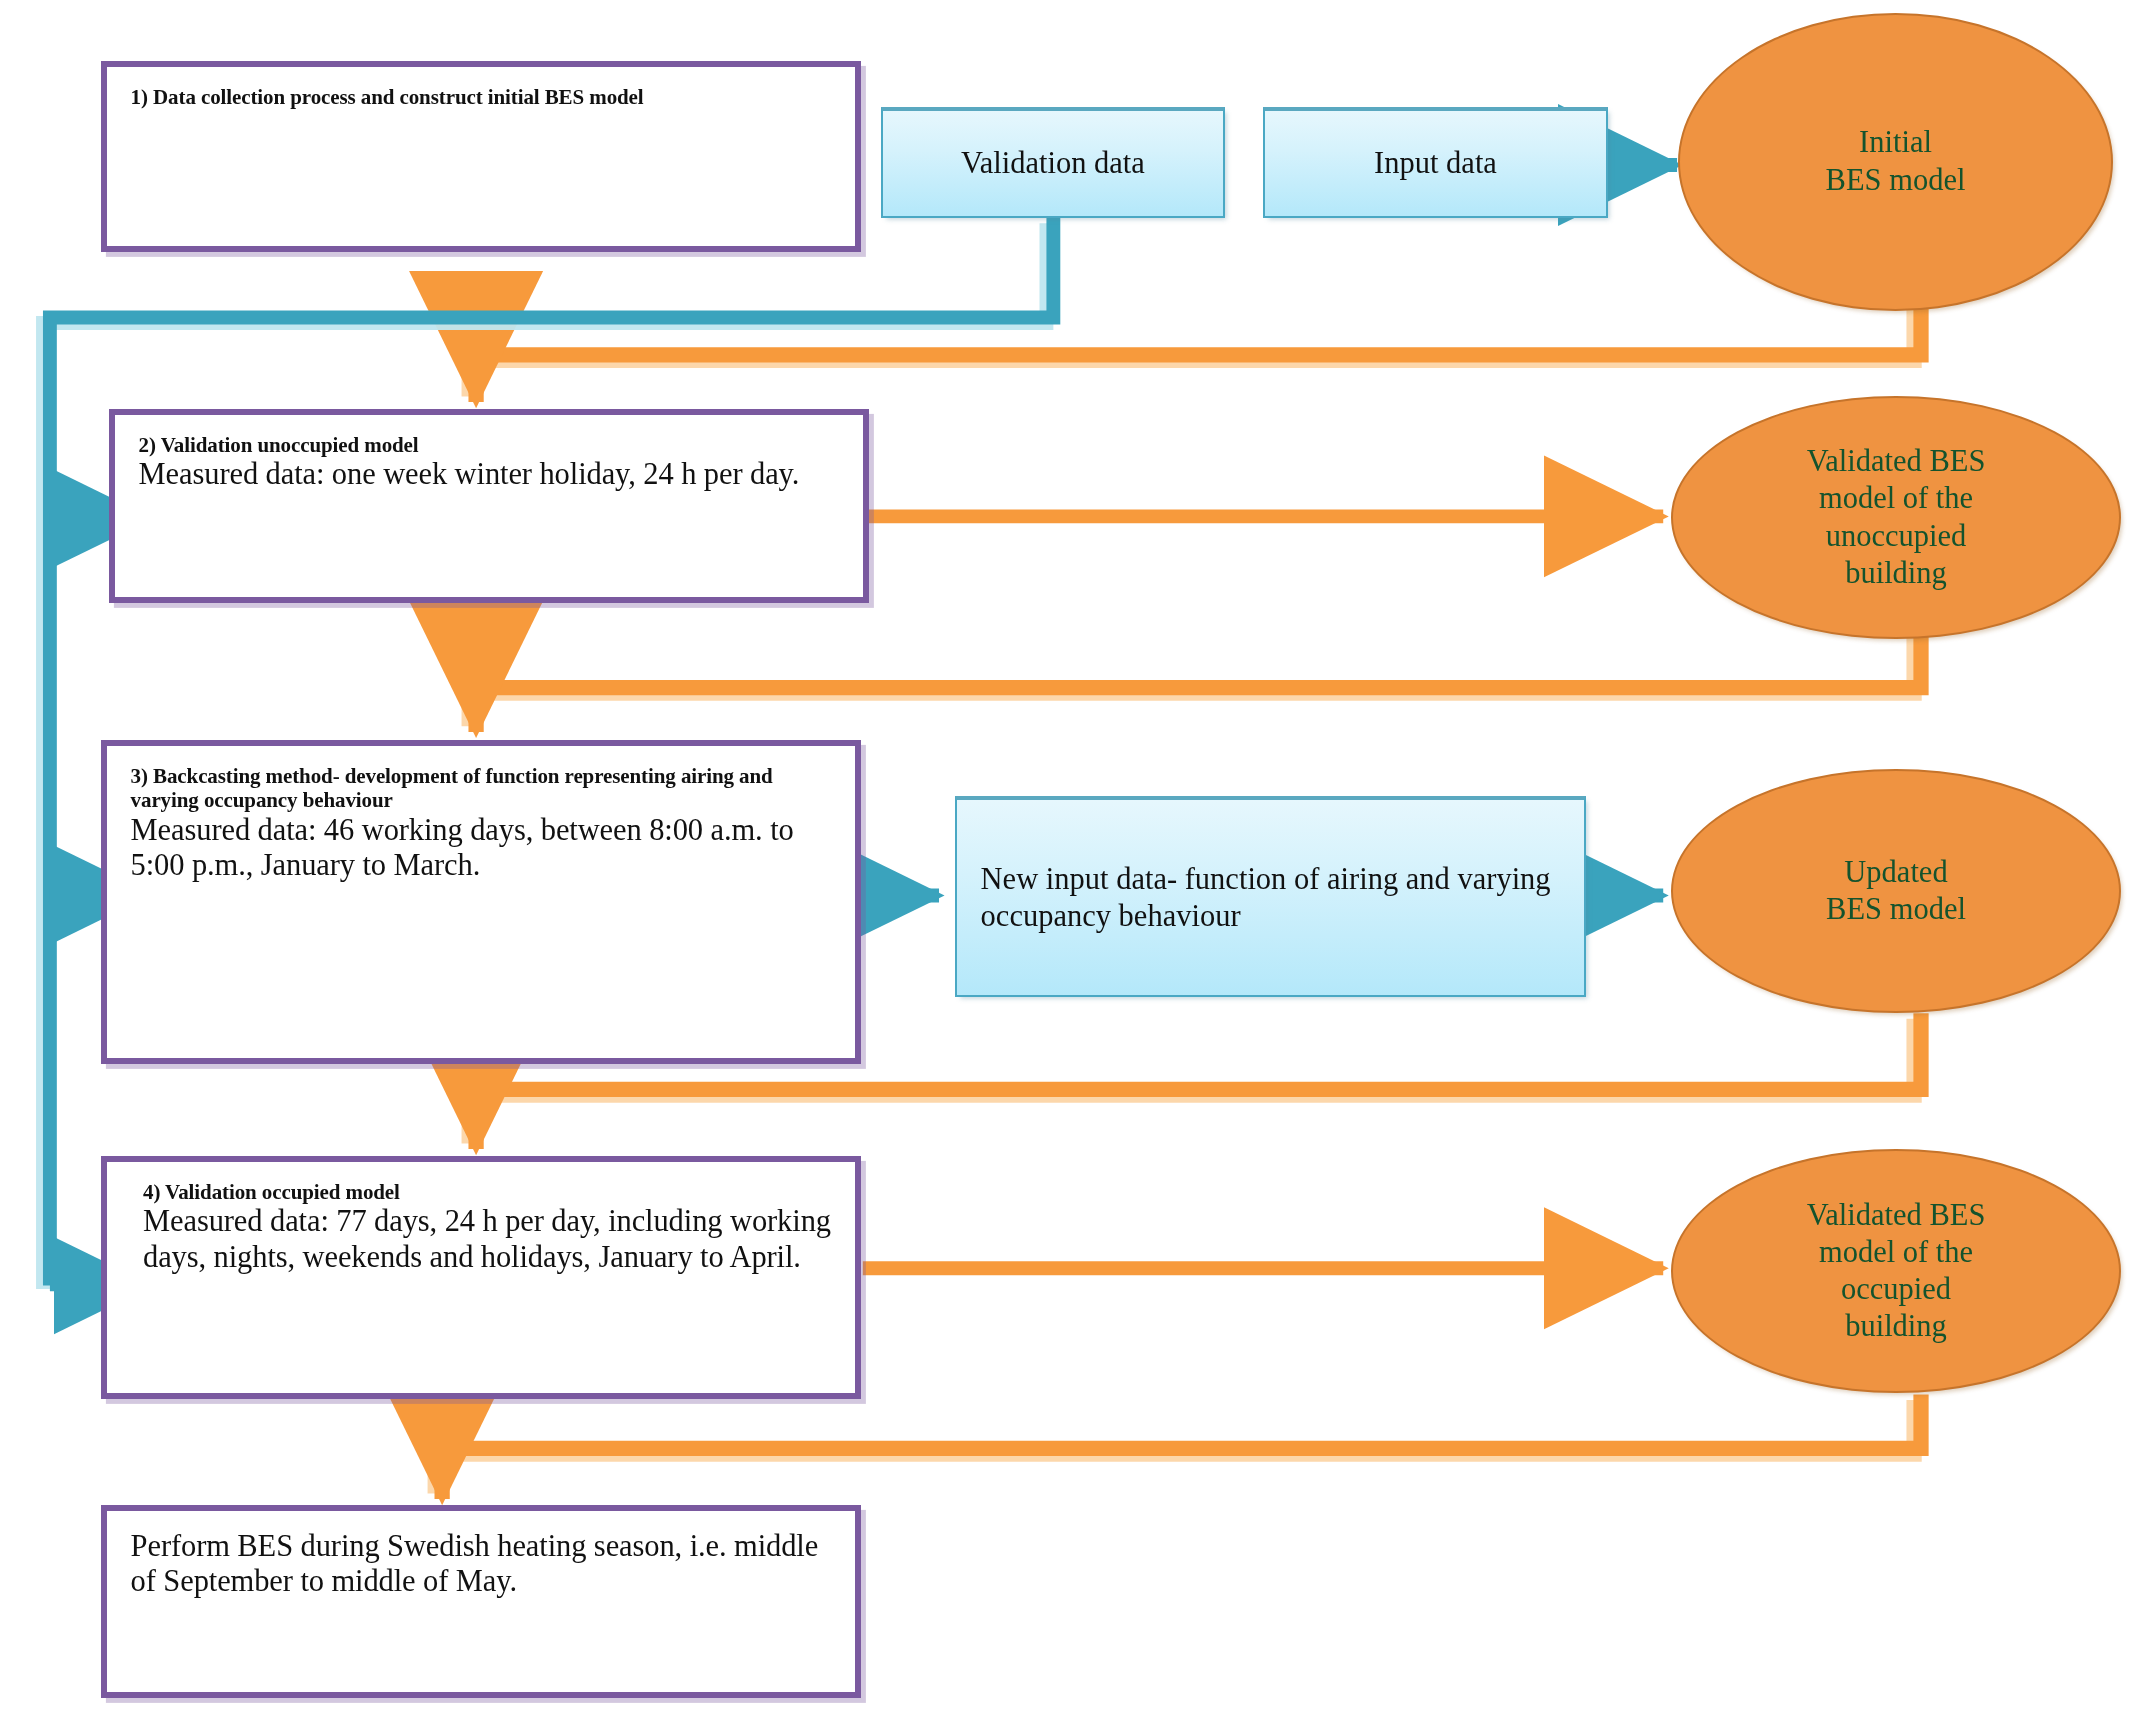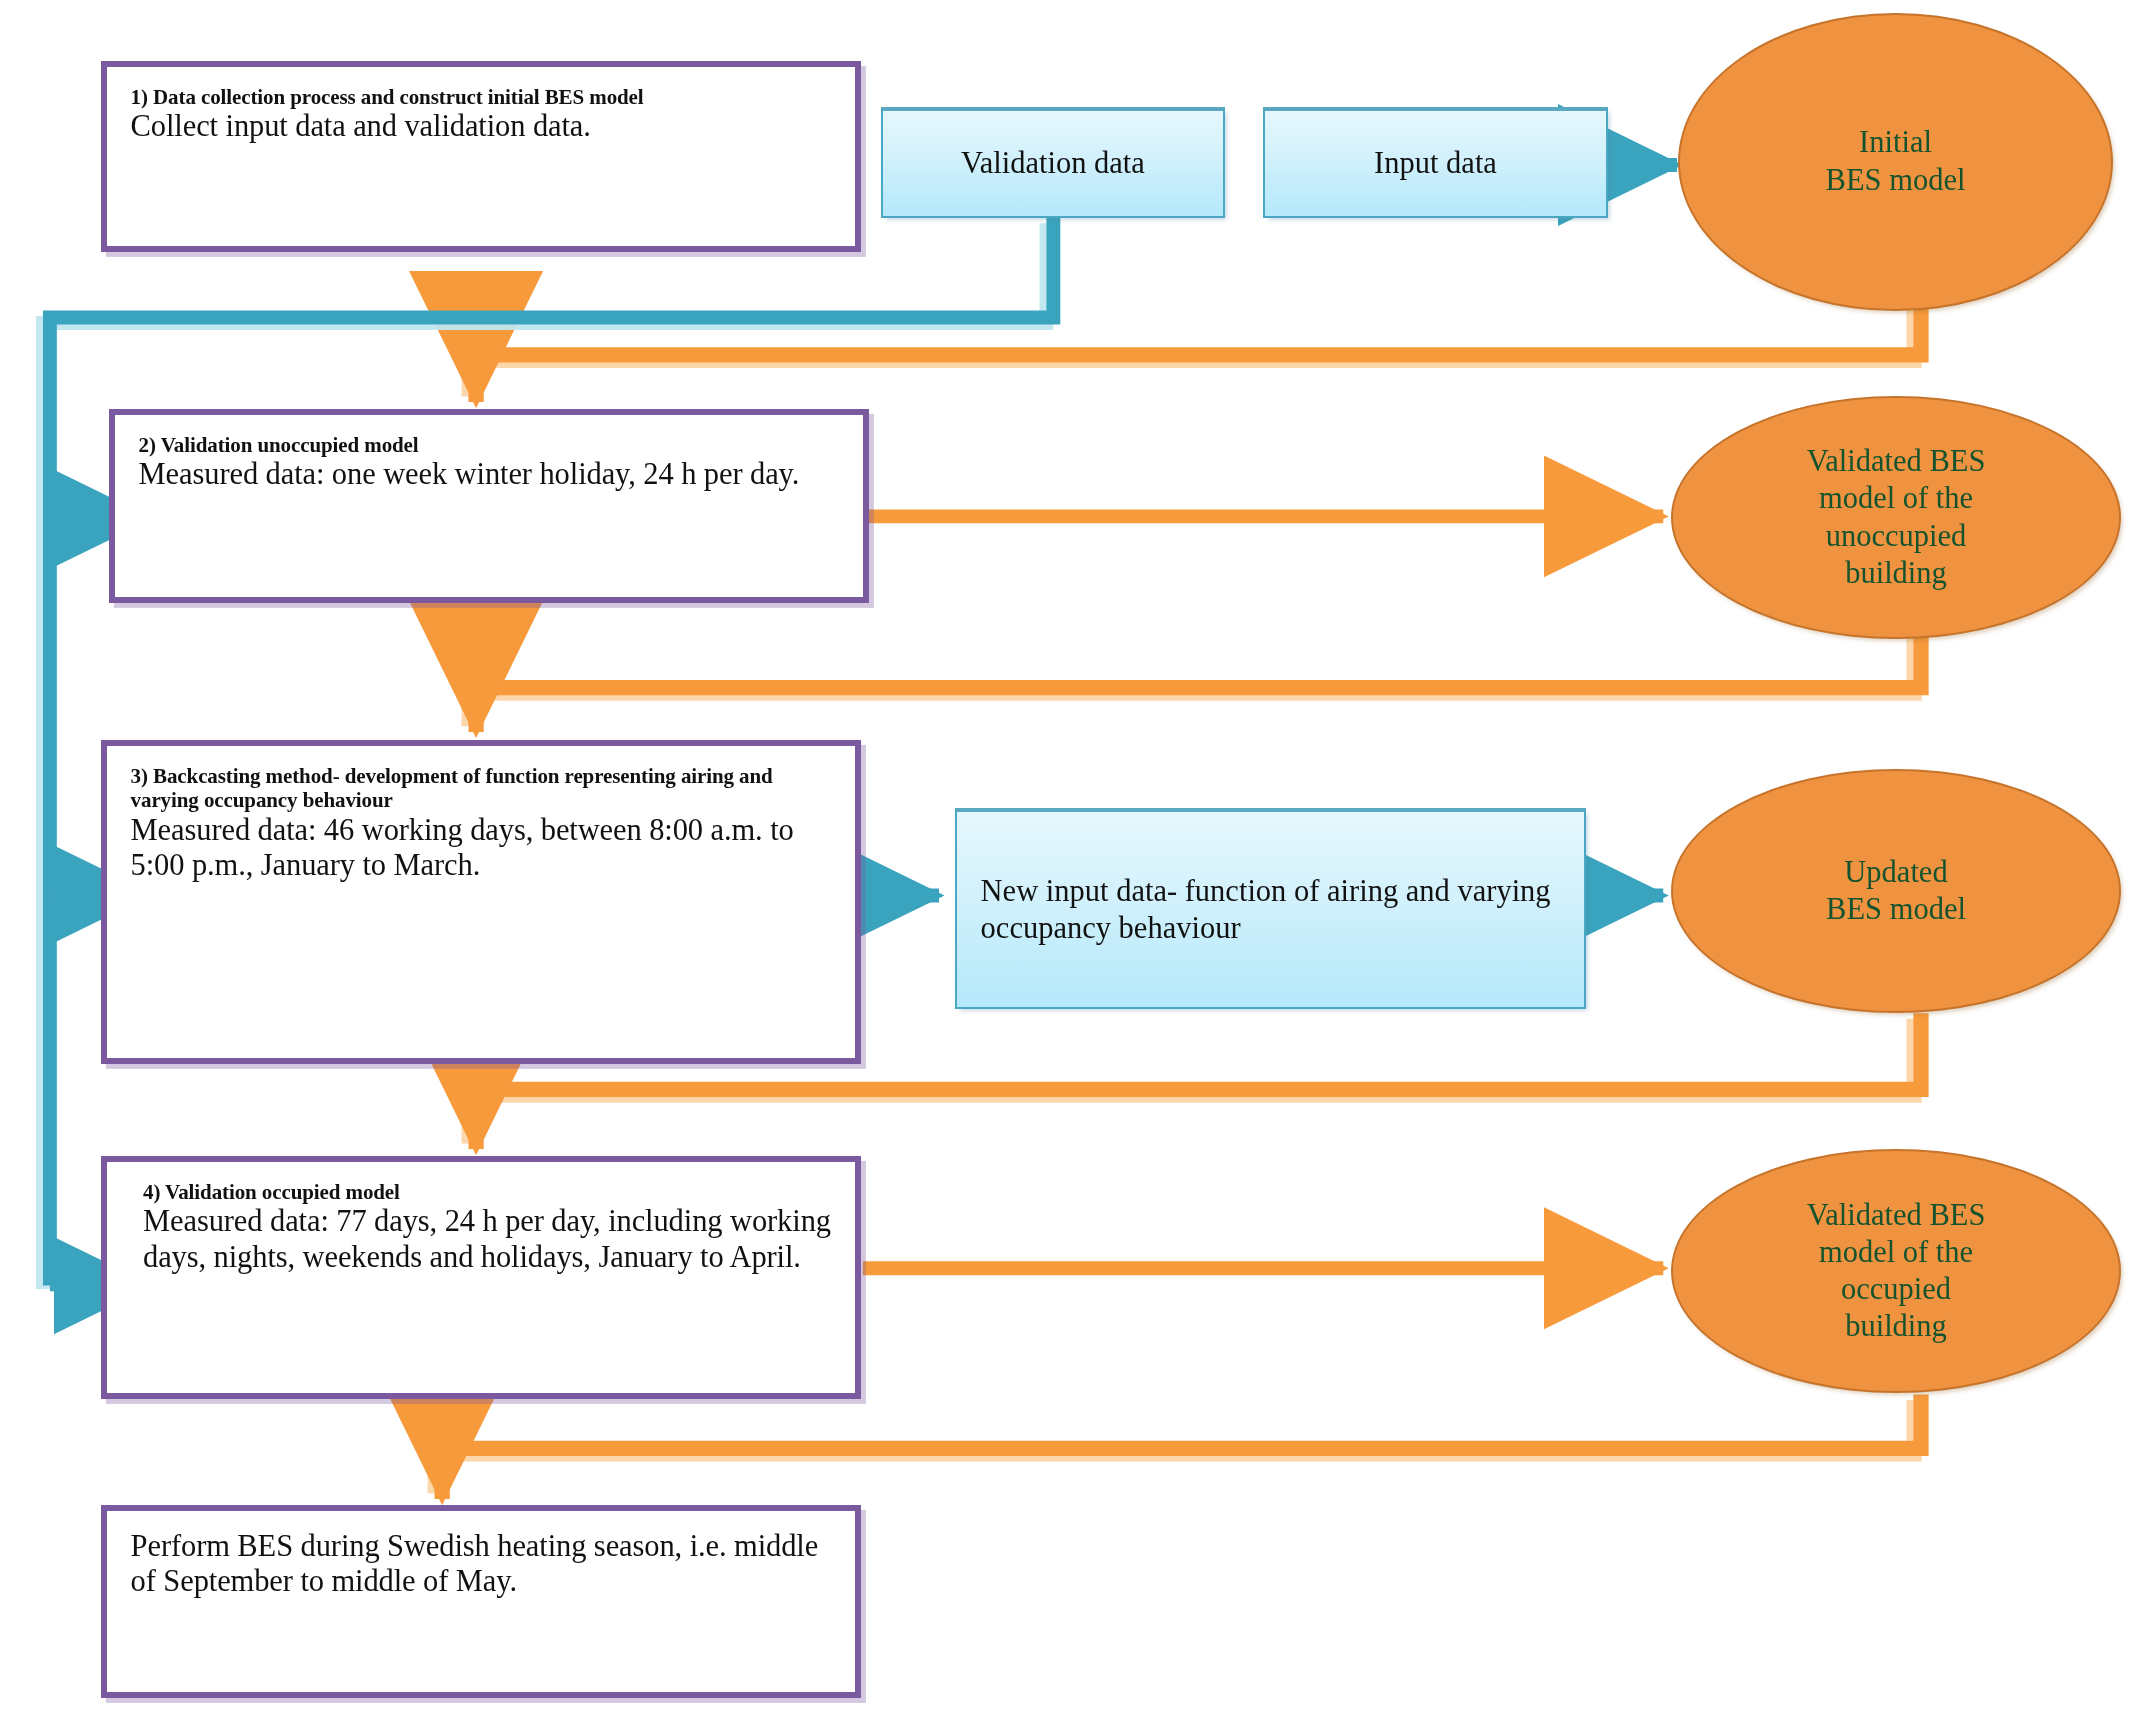--- a/index.html
+++ b/index.html
@@ -62,21 +62,20 @@
     color: #111111;
     font-size: 30.5px;
     line-height: 1.2;
     padding: 8.3px 18px;
     text-align: center;
   }
   .data-box.left-align {
     justify-content: flex-start;
     text-align: left;
     padding-left: 23.6px;
-    margin-top: 12px;
   }
   
   .ellipse {
     position: absolute;
     box-sizing: border-box;
     border-radius: 50%;
     background: #ef9341;
     border: 2.1px solid #c6742b;
     display: flex;
     align-items: center;
@@ -143,21 +142,20 @@
       <path d="M2320,238 L2420,238" stroke="#3aa3bd" stroke-width="20" fill="none" stroke-linecap="butt" marker-end="url(#arrow-teal)"></path>
 
       <path d="M1245,1292 L1355,1292" stroke="#3aa3bd" stroke-width="20" fill="none" stroke-linecap="butt" marker-end="url(#arrow-teal)"></path>
 
       <path d="M2290,1292 L2400,1292" stroke="#3aa3bd" stroke-width="20" fill="none" stroke-linecap="butt" marker-end="url(#arrow-teal)"></path>
     </g>
   </svg>
 
   <div class="proc-box" style="left:101px; top:61px; width:760px; height:191px;">
     <div class="title">1) Data collection process and construct initial BES model</div>
-    <div class="body">Collect input data and validation data.</div>
   </div>
 
   <div class="data-box" style="left:1263px; top:107px; width:345px; height:111px;">
     <span>Input data</span>
   </div>
 
   <div class="data-box" style="left:881px; top:107px; width:344px; height:111px;">
     <span>Validation data</span>
   </div>
 

